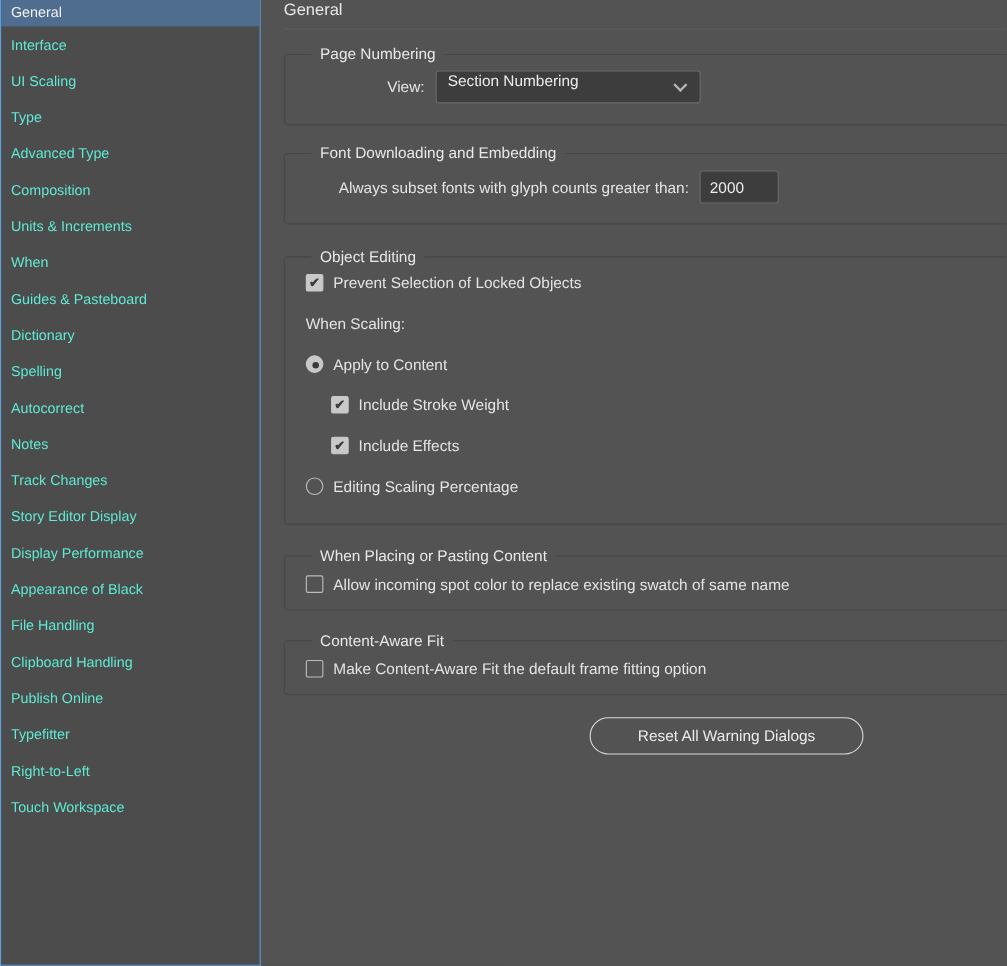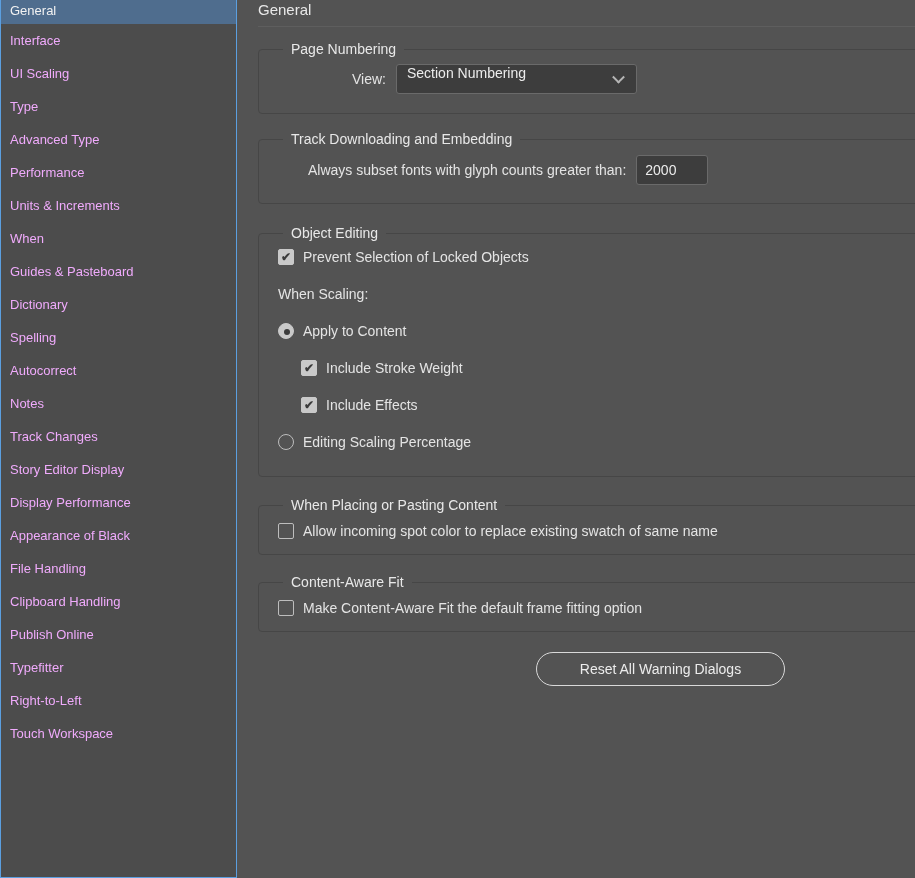--- a/index.html
+++ b/index.html
@@ -18,21 +18,21 @@
     background: #4c4c4c;
     border-left: 1px solid #5b9fe0;
     border-right: 1px solid #5b9fe0;
     border-bottom: 1px solid #5b9fe0;
     box-sizing: border-box;
   }
   .nav-item {
     height: 33px; line-height: 33px;
     padding-left: 9px;
     font-size: 13px;
-    color: #f0abfc;
+    color: #5eead4;
     white-space: nowrap;
     cursor: default;
   }
   .nav-item.checked {
     background: #4f6d8e;
     height: 24px; line-height: 22px;
     color: #f2f2f2;
   }
 
   
@@ -157,21 +157,21 @@
 </style>
 </head>
 <body>
 
 <aside class="sidebar">
   <div class="nav-item checked">General</div>
   <div class="nav-item">Interface</div>
   <div class="nav-item">UI Scaling</div>
   <div class="nav-item">Type</div>
   <div class="nav-item">Advanced Type</div>
-  <div class="nav-item">Performance</div>
+  <div class="nav-item">Composition</div>
   <div class="nav-item">Units &amp; Increments</div>
   <div class="nav-item">When</div>
   <div class="nav-item">Guides &amp; Pasteboard</div>
   <div class="nav-item">Dictionary</div>
   <div class="nav-item">Spelling</div>
   <div class="nav-item">Autocorrect</div>
   <div class="nav-item">Notes</div>
   <div class="nav-item">Track Changes</div>
   <div class="nav-item">Story Editor Display</div>
   <div class="nav-item">Display Performance</div>
@@ -194,21 +194,21 @@
     <div class="view-row">
       <span class="field-label">View:</span>
       <div class="dropdown">
         <span>Section Numbering</span>
         <span class="chevron"></span>
       </div>
     </div>
   </section>
 
   <section class="group g2">
-    <span class="legend">Track Downloading and Embedding</span>
+    <span class="legend">Font Downloading and Embedding</span>
     <div class="subset-row">
       <span class="lbl">Always subset fonts with glyph counts greater than:</span>
       <input type="text" class="text-input" value="2000" style="">
     </div>
   </section>
 
   <section class="group g3">
     <span class="legend">Object Editing</span>
 
     <div class="check-row">

